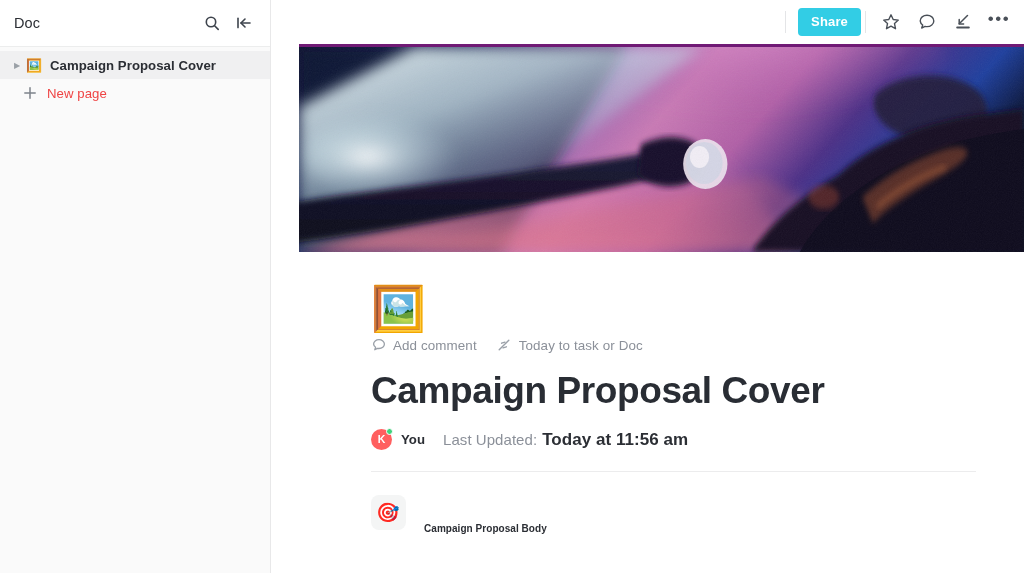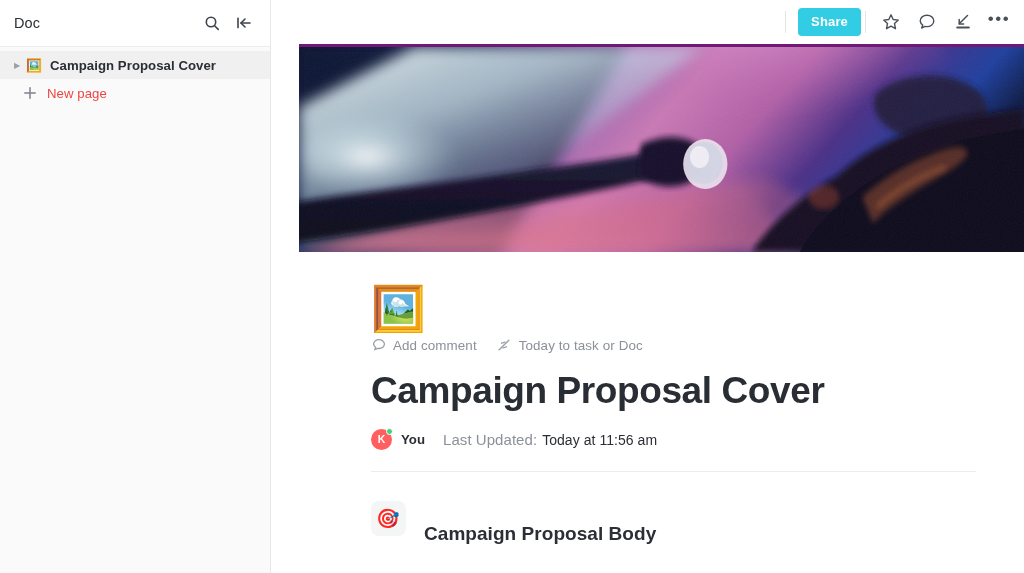--- a/index.html
+++ b/index.html
@@ -159,37 +159,37 @@
   .avatar-status {
     position: absolute; right: -1px; top: -1px;
     width: 7px; height: 7px; border-radius: 50%;
     background: #3fd27c; border: 1.5px solid #ffffff;
   }
   .meta-you {
     font-size: 13.2px; font-weight: 700; color: #2b2e34;
     margin-right: 18px; letter-spacing: .05px; text-align: center;
   }
   .meta-label { font-size: 15px; color: #8b9099; margin-right: 5px; letter-spacing: .05px; }
-  .meta-value { font-size: 14px; color: #2b2e34; font-weight: 400; letter-spacing: .05px; }
+  .meta-value { font-size: 17px; color: #2b2e34; font-weight: 700; letter-spacing: .05px; }
   .doc-divider {
     height: 1px; background: #ececed;
     margin-top: 20px; margin-right: 48px;
   }
   .subpage-row {
     display: flex; align-items: center;
     margin-top: 20px; cursor: pointer;
   }
   .subpage-icon {
     width: 35px; height: 35px;
     border-radius: 8px; background: #f4f5f5;
     display: flex; align-items: center; justify-content: center;
     font-size: 19px; line-height: 1; margin-right: 18px;
   }
   .subpage-label {
-    font-size: 19px; font-weight: 700; color: #2b2e34;
+    font-size: 10px; font-weight: 700; color: #2b2e34;
     letter-spacing: .05px;
     margin-top: 31px;
   }
 </style>
 </head>
 <body>
 
 <div class="app">
 
   <aside class="sidebar">

